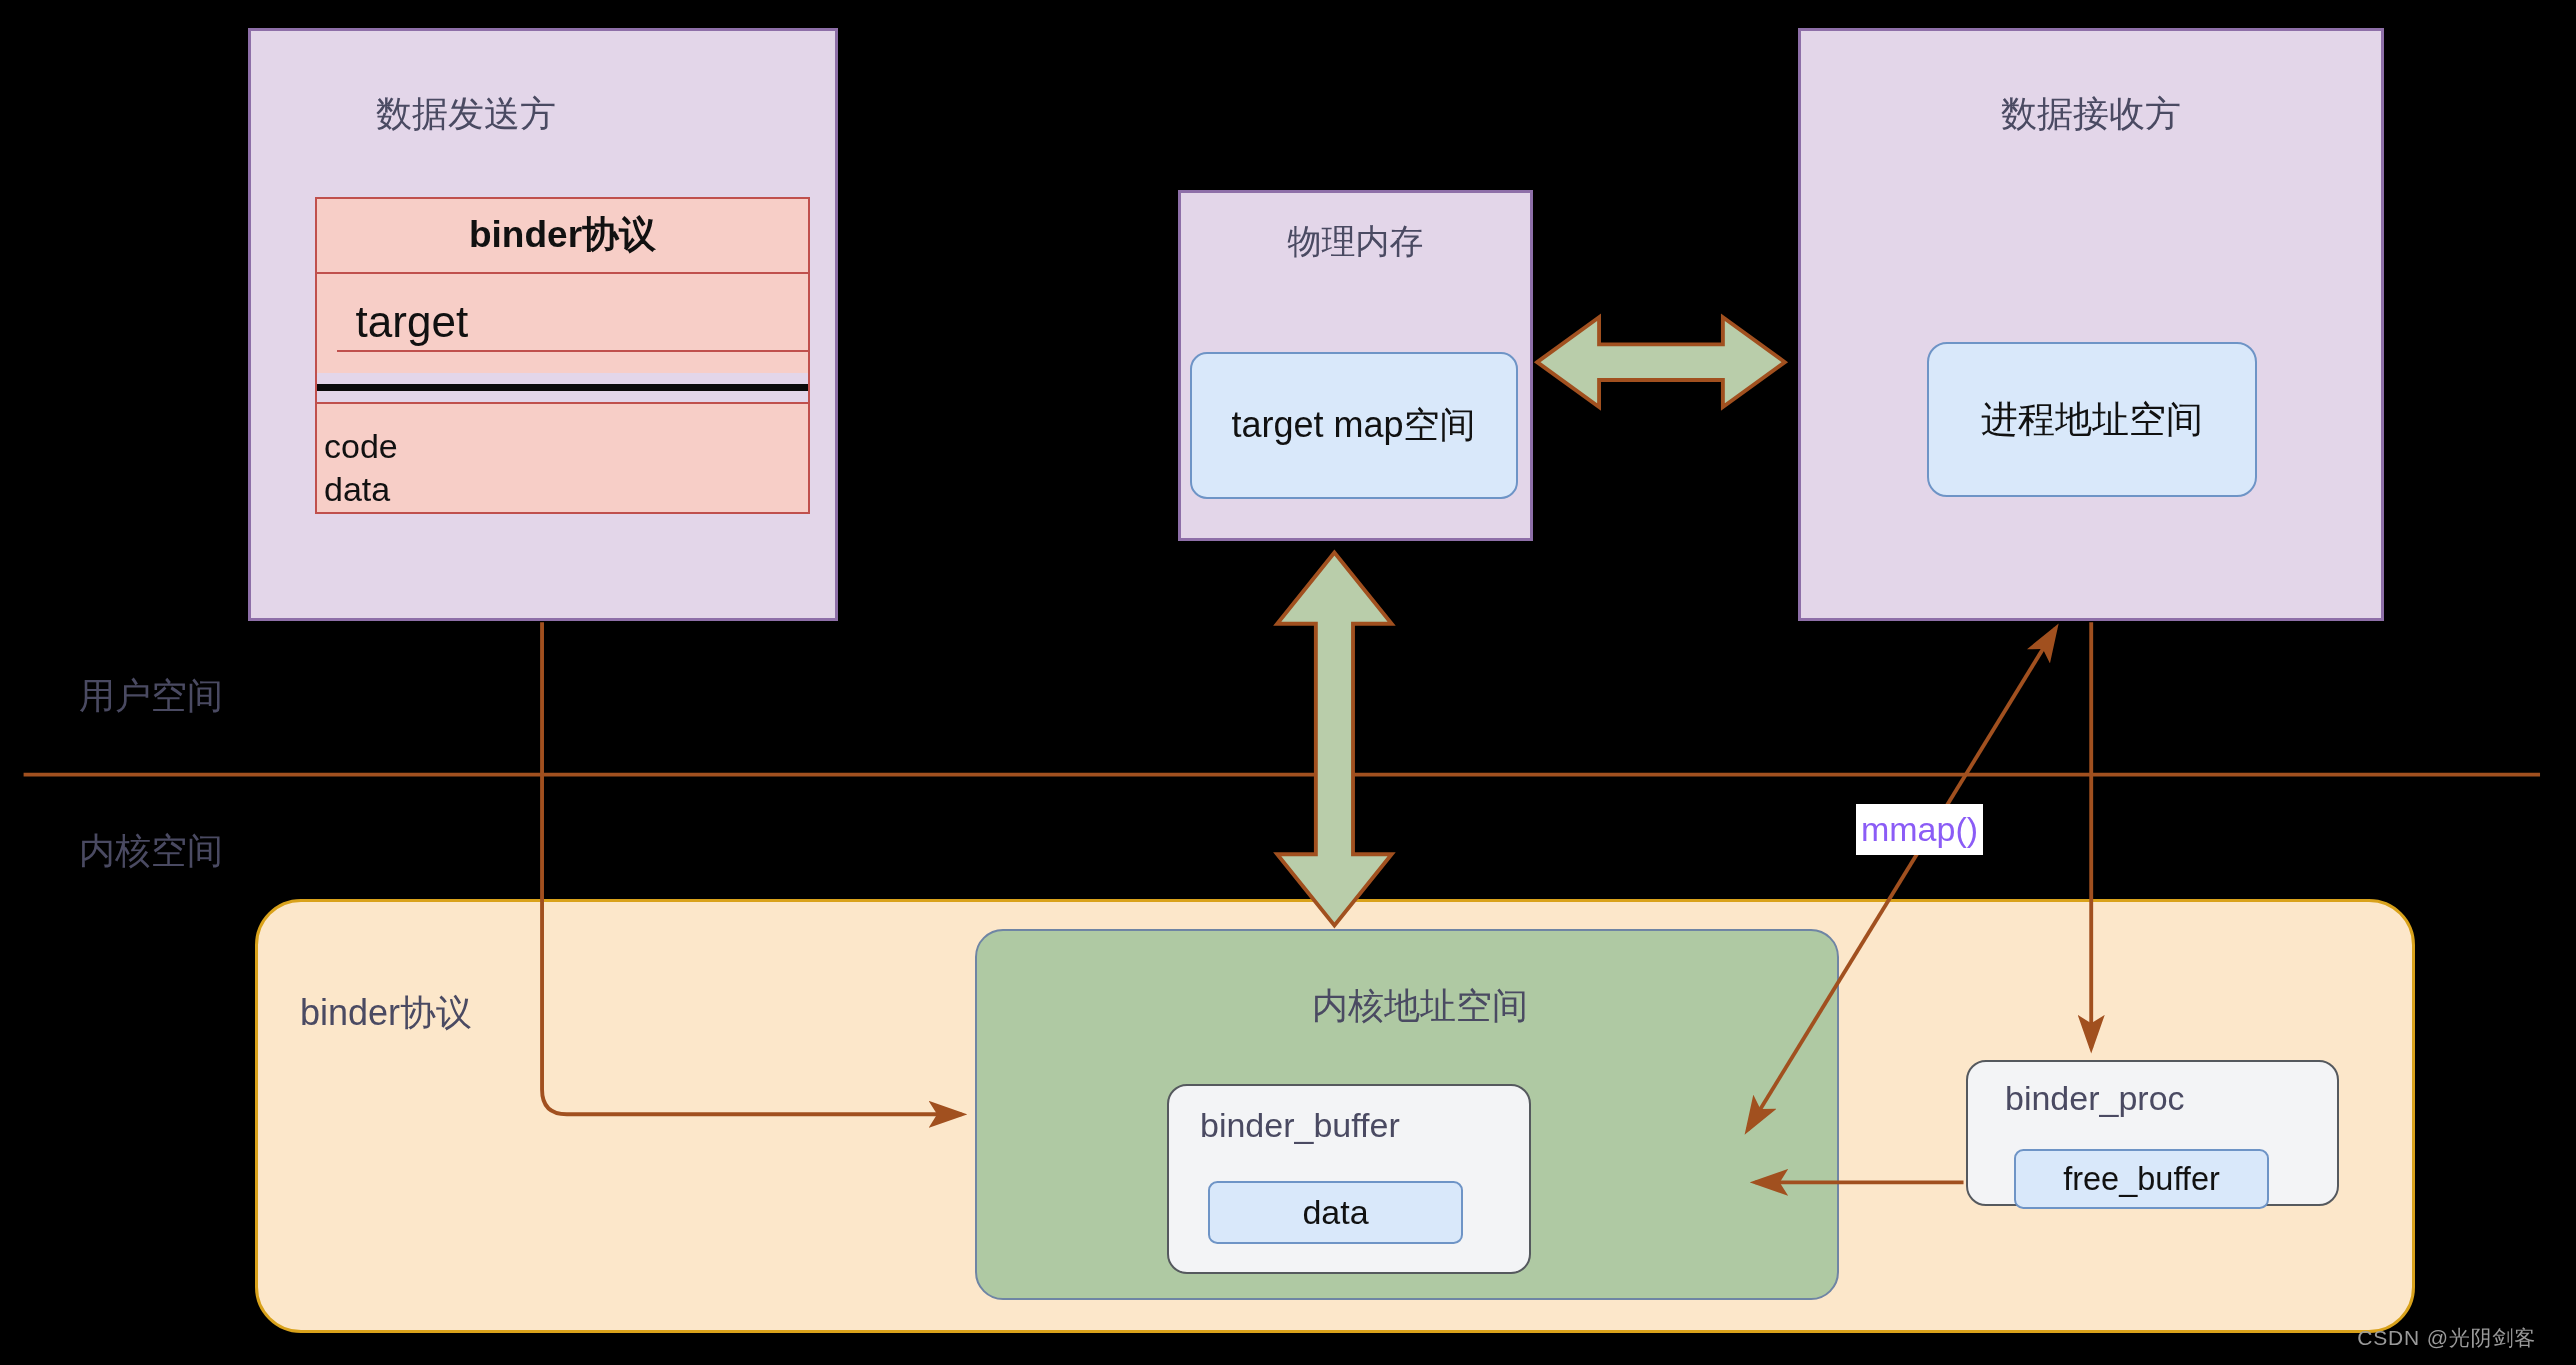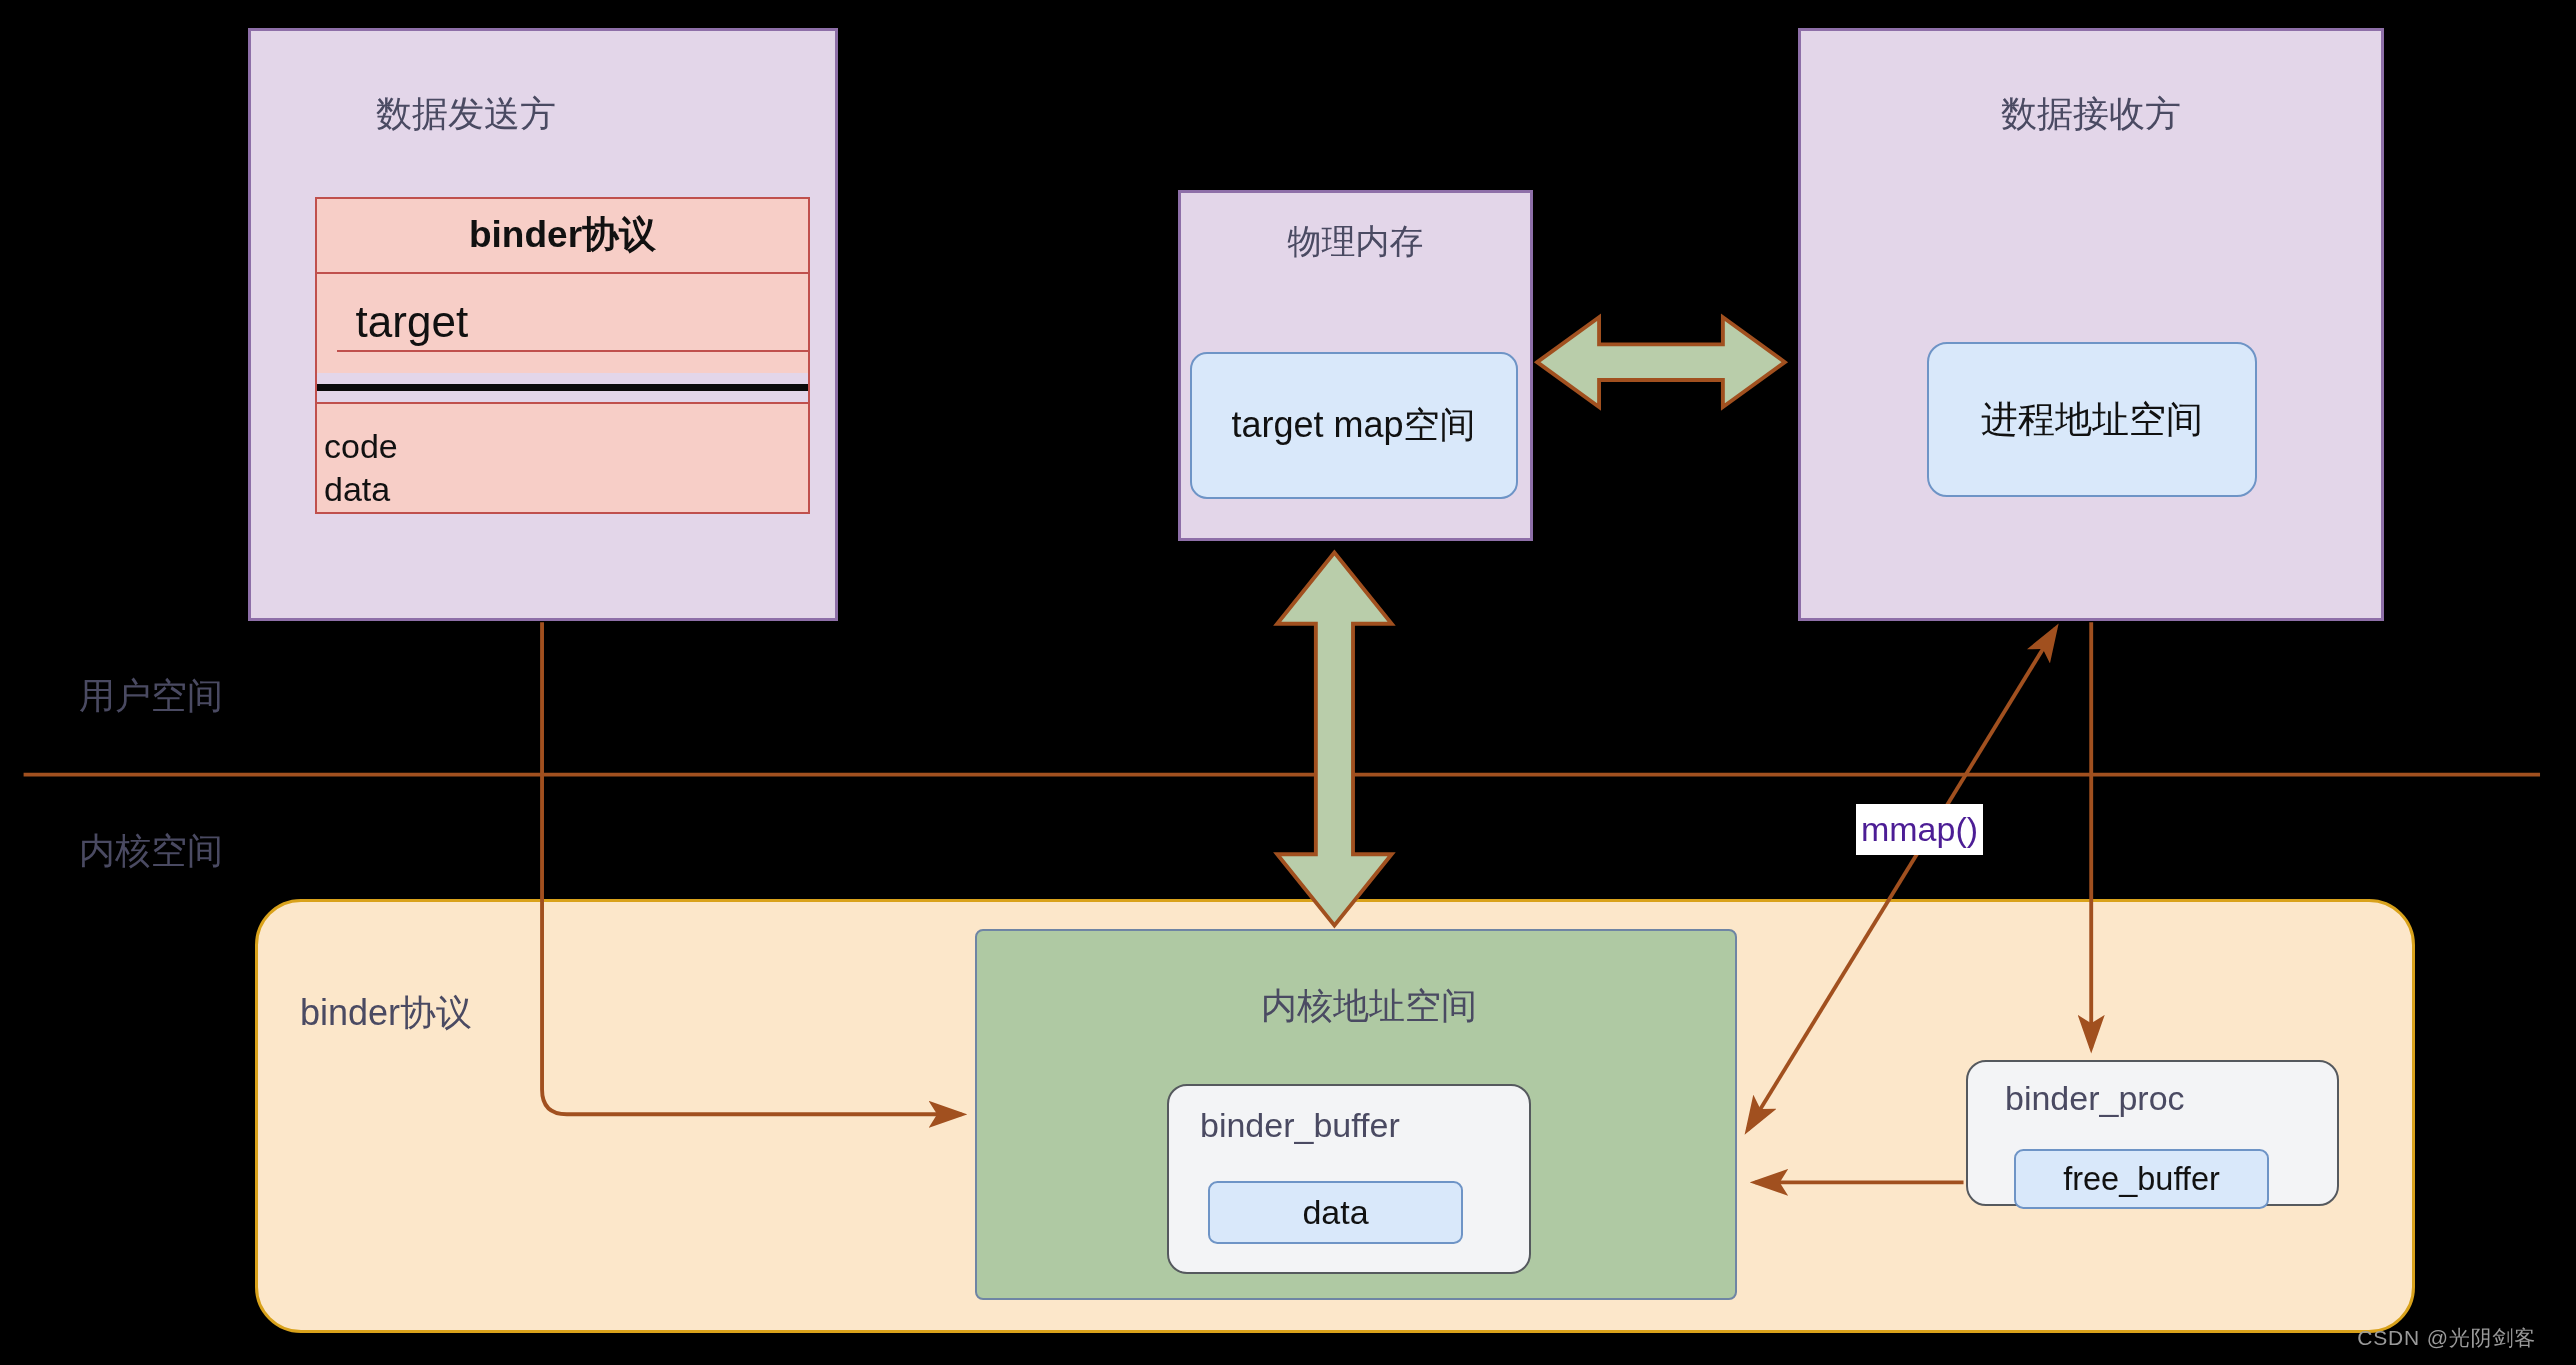--- a/index.html
+++ b/index.html
@@ -63,42 +63,42 @@
   }
   .driver-box{
     position:absolute; left:255px; top:899px; width:2160px; height:434px;
     box-sizing:border-box; background:var(--driver-fill);
     border:3.9px solid var(--driver-border); border-radius:46px;
   }
   .driver-label{
     position:absolute; left:42px; top:87px; font-size:36px; color:var(--title-text);
   }
   .green-box{
-    position:absolute; left:975px; top:929px; width:762px; height:371px;
+    position:absolute; left:975px; top:929px; width:864px; height:371px;
     box-sizing:border-box; background:var(--green-box-fill);
-    border:2.3px solid var(--green-box-border); border-radius:8px;
+    border:2.3px solid var(--green-box-border); border-radius:28px;
   }
   .green-title{
     margin-top:51px; text-align:center; font-size:36px; color:var(--title-text);
     position:relative; left:13px;
   }
   .white-box{
     position:absolute; box-sizing:border-box;
     background:var(--white-fill); border:2.3px solid var(--white-border); border-radius:20px;
   }
   .white-box-label{
     position:absolute; left:31px; top:20px; font-size:34px; color:var(--title-text);
   }
   .inner-blue{
     border-radius:9.3px; font-size:34px;
   }
   .mmap-label{
     position:absolute; left:1856px; top:804px; width:127px; height:51px;
     background:#ffffff; display:flex; align-items:center; justify-content:center;
-    font-size:34px; color:#4c1d95; z-index:5;
+    font-size:34px; color:#8b5cf6; z-index:5;
   }
   .watermark{
     position:absolute; right:40px; top:1324px; font-size:21px;
     color:var(--watermark-text); letter-spacing:0.8px;
   }
   svg.arrows{ position:absolute; left:0; top:0; z-index:4; pointer-events:none; }
   .brown-line{ stroke:var(--arrow-brown); stroke-width:5; fill:none; }
   .green-poly{ fill:var(--arrow-green-fill); stroke:var(--arrow-brown); stroke-width:5; stroke-linejoin:miter; }
   #ah path{ fill:var(--arrow-brown); }
 </style>

